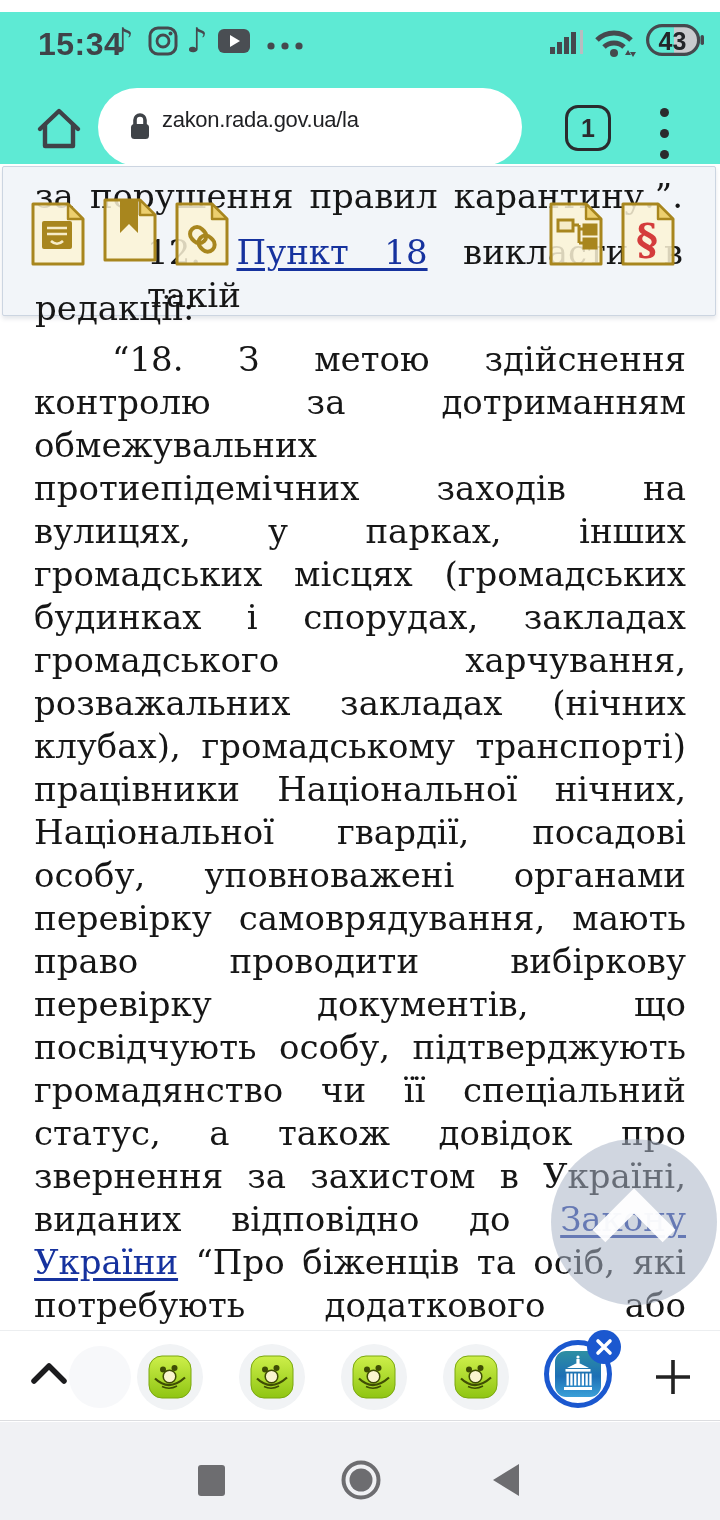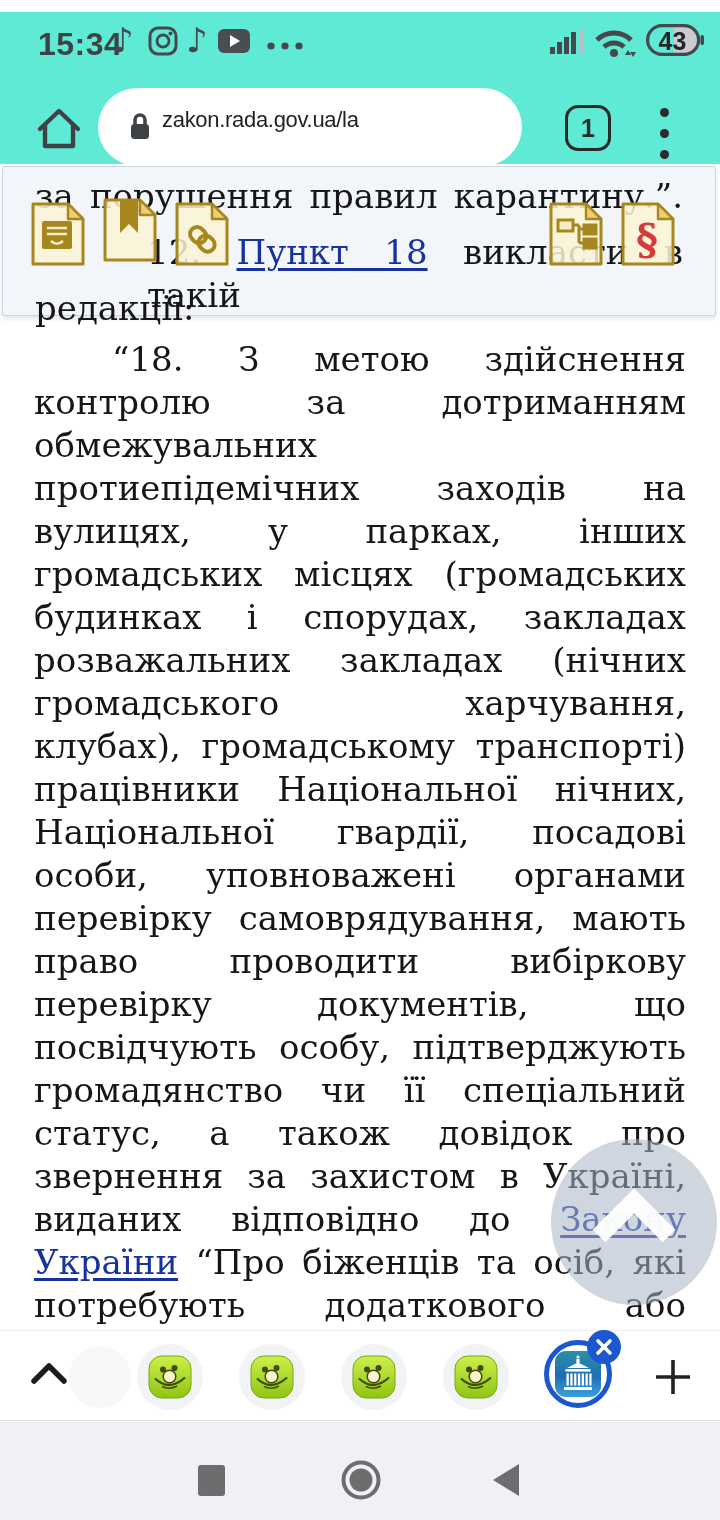--- a/index.html
+++ b/index.html
@@ -137,26 +137,26 @@
   <div class="page">
 
     <div class="article serif">
         <div class="pline indent"><span>“18. З метою здійснення</span></div>
         <div class="pline"><span>контролю за дотриманням</span></div>
         <div class="pline"><span>обмежувальних</span></div>
         <div class="pline"><span>протиепідемічних заходів на</span></div>
         <div class="pline"><span>вулицях, у парках, інших</span></div>
         <div class="pline"><span>громадських місцях (громадських</span></div>
         <div class="pline"><span>будинках і спорудах, закладах</span></div>
+        <div class="pline"><span>громадського харчування,</span></div>
         <div class="pline"><span>розважальних закладах (нічних</span></div>
-        <div class="pline"><span>громадського харчування,</span></div>
         <div class="pline"><span>клубах), громадському транспорті)</span></div>
         <div class="pline"><span>працівники Національної нічних,</span></div>
         <div class="pline"><span>Національної гвардії, посадові</span></div>
-        <div class="pline"><span>особи, уповноважені органами</span></div>
+        <div class="pline"><span>особу, уповноважені органами</span></div>
         <div class="pline"><span>перевірку самоврядування, мають</span></div>
         <div class="pline"><span>право проводити вибіркову</span></div>
         <div class="pline"><span>перевірку документів, що</span></div>
         <div class="pline"><span>посвідчують особу, підтверджують</span></div>
         <div class="pline"><span>громадянство чи її спеціальний</span></div>
         <div class="pline"><span>статус, а також довідок про</span></div>
         <div class="pline"><span>звернення за захистом в Україні,</span></div>
         <div class="pline"><span>виданих відповідно до </span><span class="doclink">Закону</span></div>
         <div class="pline"><span class="doclink">України</span><span> “Про біженців та осіб, які</span></div>
         <div class="pline"><span>потребують додаткового або</span></div>

